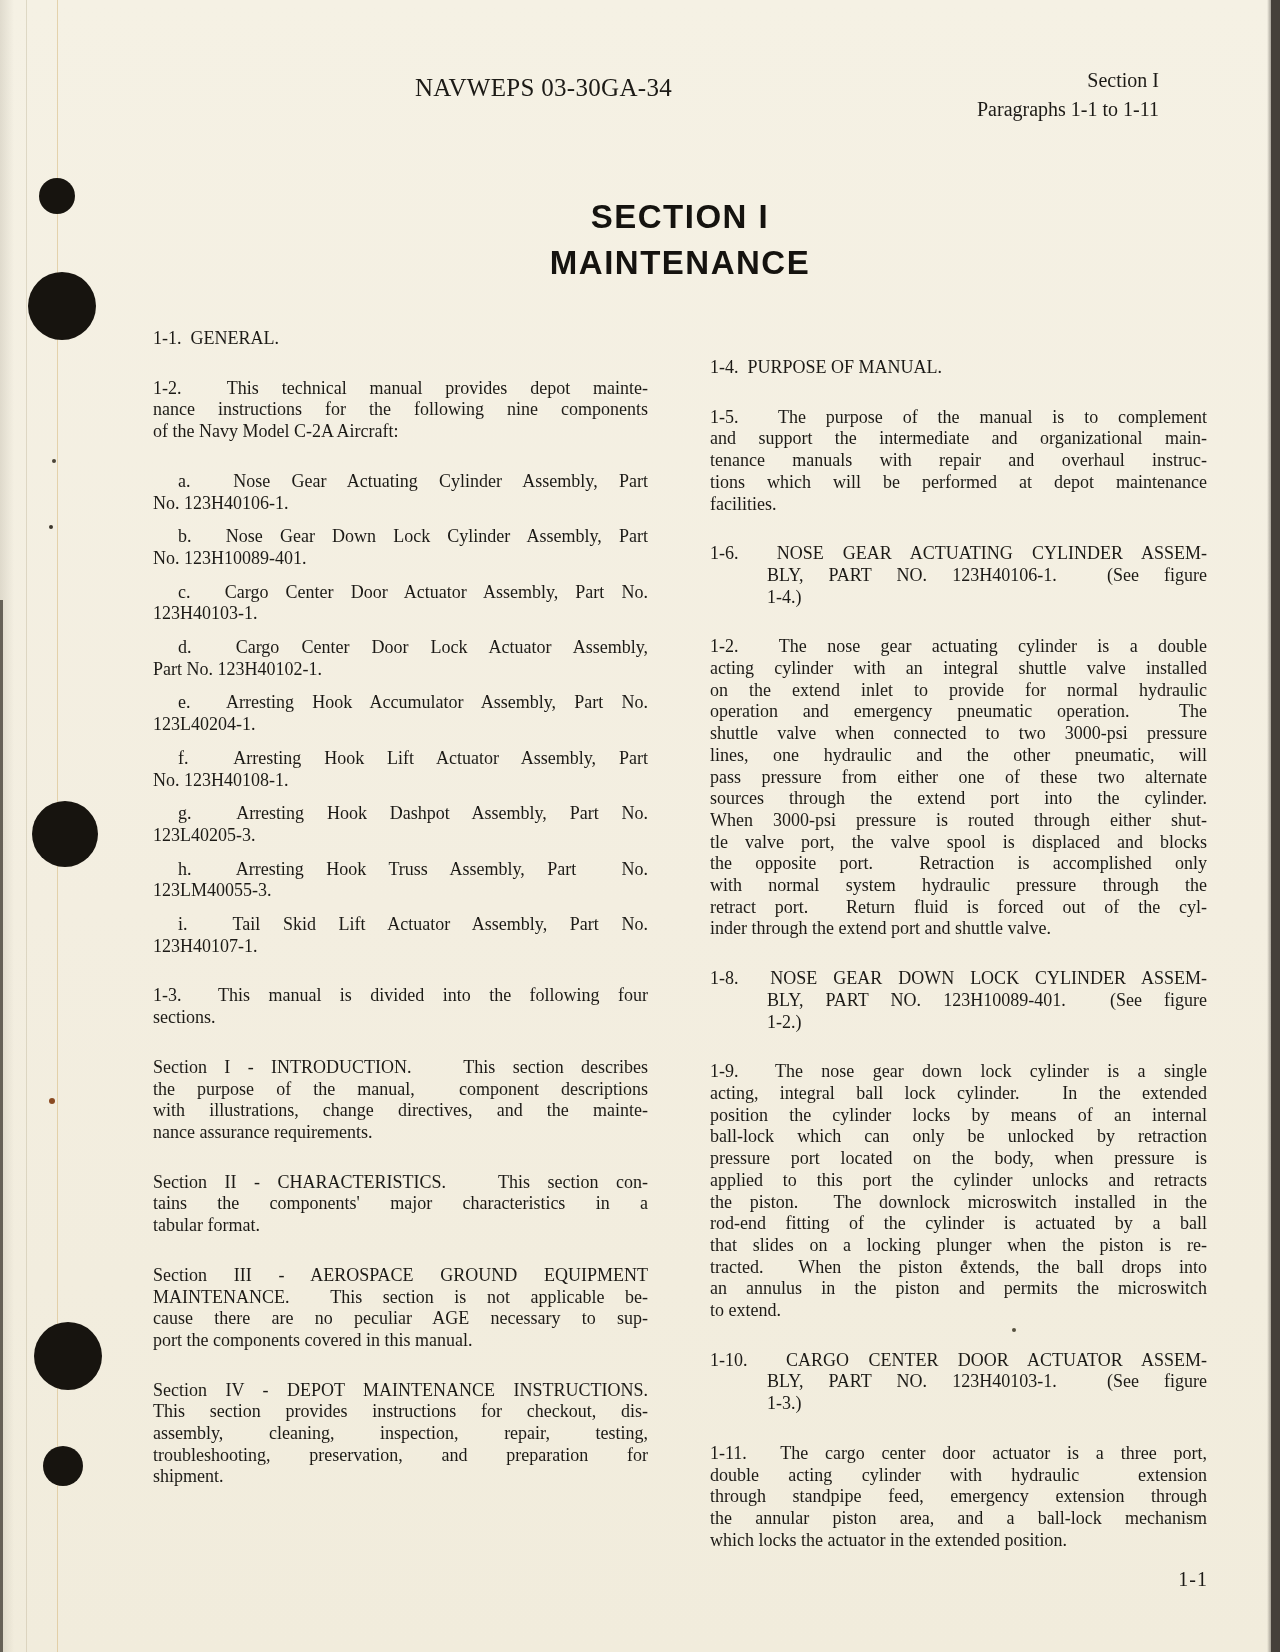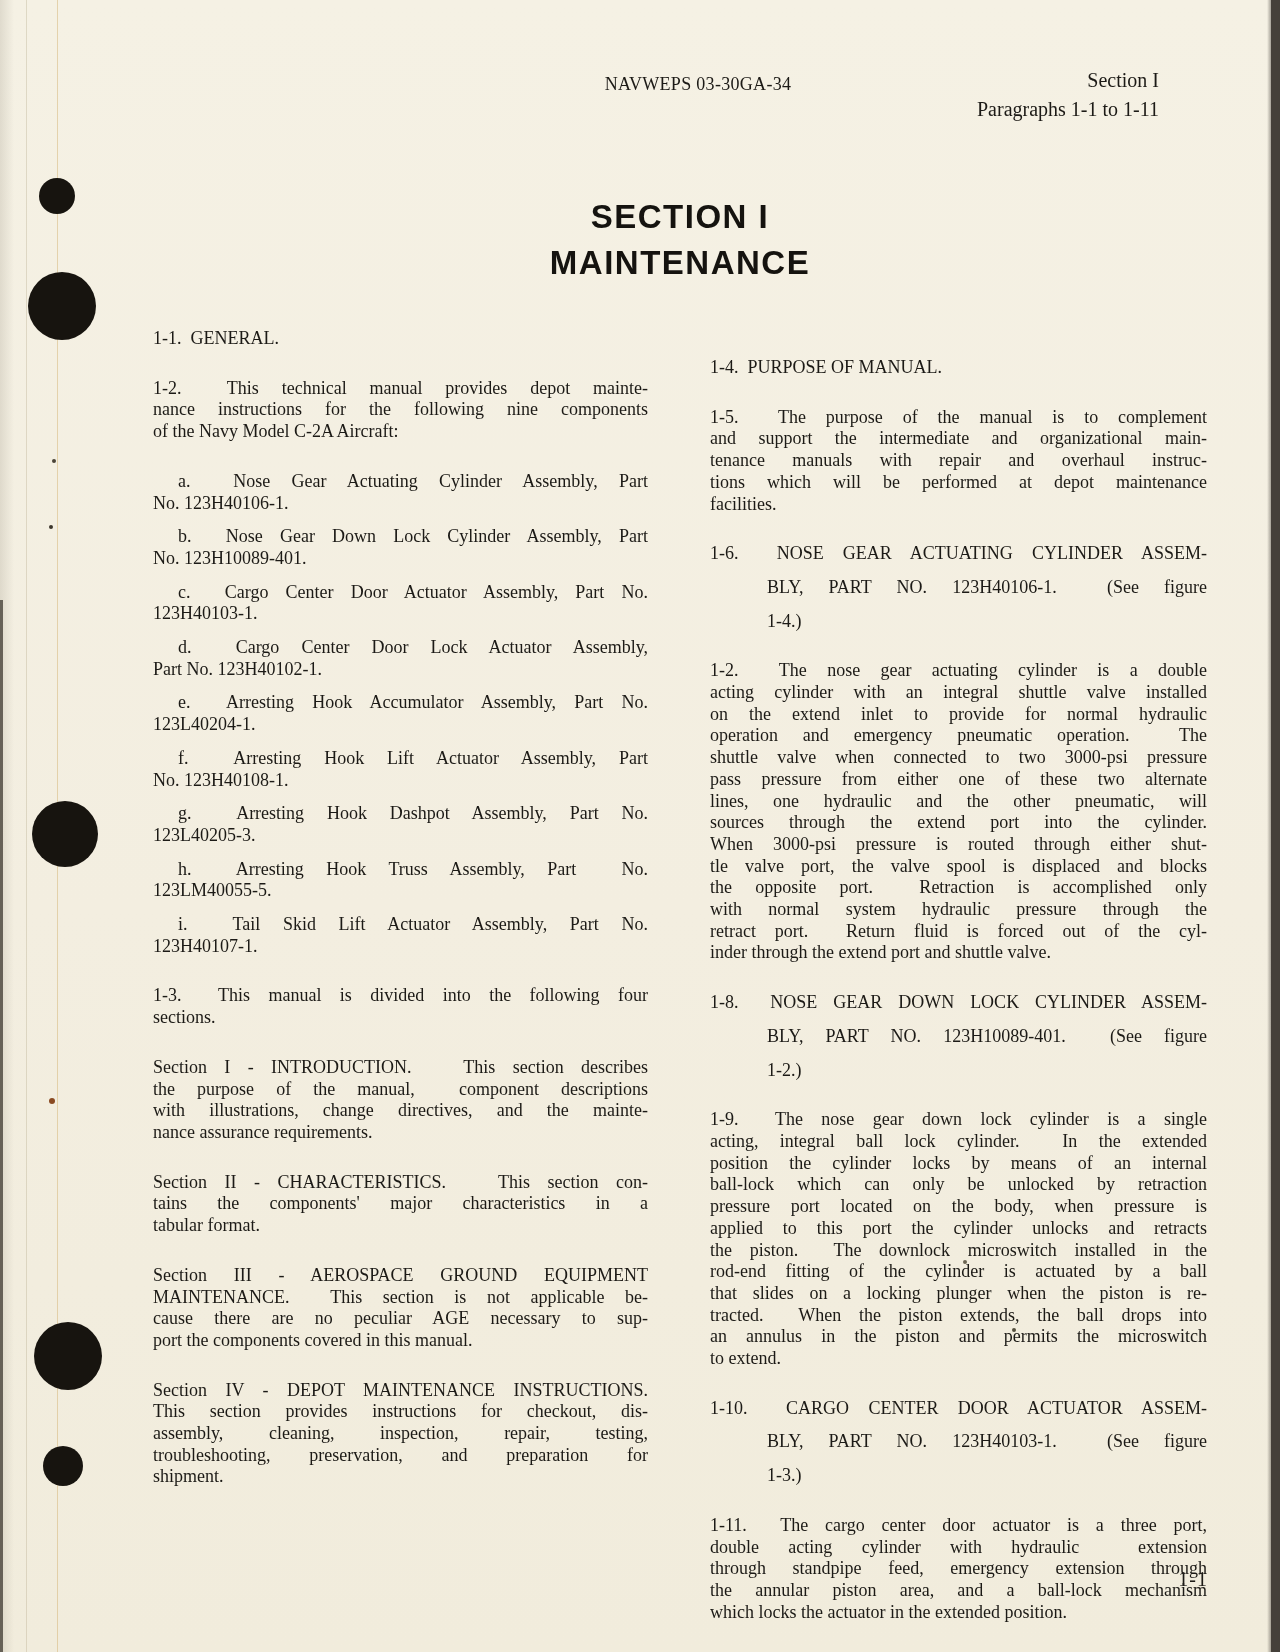--- a/index.html
+++ b/index.html
@@ -15,21 +15,21 @@
   .edge-right-fade{position:absolute;top:0;right:9px;width:4px;height:1652px;background:linear-gradient(90deg,rgba(69,64,58,0),rgba(69,64,58,.45));}
   .edge-left{position:absolute;top:600px;left:0;width:3px;height:1052px;background:rgba(62,56,48,.75);}
   .edge-left-soft{position:absolute;top:0;left:0;width:14px;height:1652px;background:linear-gradient(90deg,rgba(90,82,66,.14),rgba(90,82,66,0));}
   .scanline-a{position:absolute;top:0;left:57px;width:1px;height:1652px;background:rgba(208,174,104,.45);}
   .scanline-b{position:absolute;top:0;left:26px;width:1px;height:1652px;background:rgba(180,168,138,.35);}
 
   .hole{position:absolute;border-radius:50%;background:#17140f;}
   .speck{position:absolute;border-radius:50%;}
 
   
-  .doc-number{position:absolute;top:74px;left:448px;width:500px;text-align:center;font-size:18px;letter-spacing:.3px;}
+  .doc-number{position:absolute;top:74px;left:415px;width:500px;text-align:left;font-size:25px;letter-spacing:.3px;}
   .header-right{position:absolute;top:66px;right:121px;text-align:right;font-size:20px;line-height:29px;}
 
   
   .big-title{
     position:absolute;top:194px;left:153px;width:1054px;text-align:center;
     font-family:"Liberation Sans", sans-serif;font-weight:bold;
     font-size:33px;line-height:46px;letter-spacing:1.5px;color:#15130f;
   }
 
   
@@ -40,21 +40,21 @@
   .block{margin-top:28px;}
   .block:first-child{margin-top:0;}
   .block.item + .block.item{margin-top:12px;}
 
   .line{
     text-align:justify;text-align-last:justify;
     white-space:pre-wrap;
   }
   .line.last{text-align-last:left;}
   .line.indent{text-indent:25px;}
-  .line.hang-cont{padding-left:57px;margin-top:12px;}
+  .line.hang-cont{padding-left:57px;}
 
   
   .page-number{position:absolute;top:1568px;right:72px;font-size:20px;letter-spacing:1px;}
 </style>
 </head>
 <body>
 
 <div class="page">
 
   <div class="edge-left-soft"></div>
@@ -119,21 +119,21 @@
       <div class="block item">
         <div class="line indent">f.  Arresting Hook Lift Actuator Assembly, Part</div>
         <div class="line last">No. 123H40108-1.</div>
       </div>
       <div class="block item">
         <div class="line indent">g.  Arresting Hook Dashpot Assembly, Part No.</div>
         <div class="line last">123L40205-3.</div>
       </div>
       <div class="block item">
         <div class="line indent">h.  Arresting Hook Truss Assembly, Part  No.</div>
-        <div class="line last">123LM40055-5.</div>
+        <div class="line last">123LM40055-3.</div>
       </div>
       <div class="block item">
         <div class="line indent">i.  Tail Skid Lift Actuator Assembly, Part No.</div>
         <div class="line last">123H40107-1.</div>
       </div>
       <div class="block para">
         <div class="line">1-3.  This manual is divided into the following four</div>
         <div class="line last">sections.</div>
       </div>
       <div class="block para">
@@ -176,22 +176,22 @@
         <div class="line">1-6.  NOSE GEAR ACTUATING CYLINDER ASSEM-</div>
         <div class="line hang-cont">BLY, PART NO. 123H40106-1.  (See figure</div>
         <div class="line last hang-cont">1-4.)</div>
       </div>
       <div class="block para">
         <div class="line">1-2.  The nose gear actuating cylinder is a double</div>
         <div class="line">acting cylinder with an integral shuttle valve installed</div>
         <div class="line">on the extend inlet to provide for normal hydraulic</div>
         <div class="line">operation and emergency pneumatic operation.  The</div>
         <div class="line">shuttle valve when connected to two 3000-psi pressure</div>
+        <div class="line">lines, one hydraulic and the other pneumatic, will</div>
         <div class="line">pass pressure from either one of these two alternate</div>
-        <div class="line">lines, one hydraulic and the other pneumatic, will</div>
         <div class="line">sources through the extend port into the cylinder.</div>
         <div class="line">When 3000-psi pressure is routed through either shut-</div>
         <div class="line">tle valve port, the valve spool is displaced and blocks</div>
         <div class="line">the opposite port.  Retraction is accomplished only</div>
         <div class="line">with normal system hydraulic pressure through the</div>
         <div class="line">retract port.  Return fluid is forced out of the cyl-</div>
         <div class="line last">inder through the extend port and shuttle valve.</div>
       </div>
       <div class="block hang">
         <div class="line">1-8.  NOSE GEAR DOWN LOCK CYLINDER ASSEM-</div>

